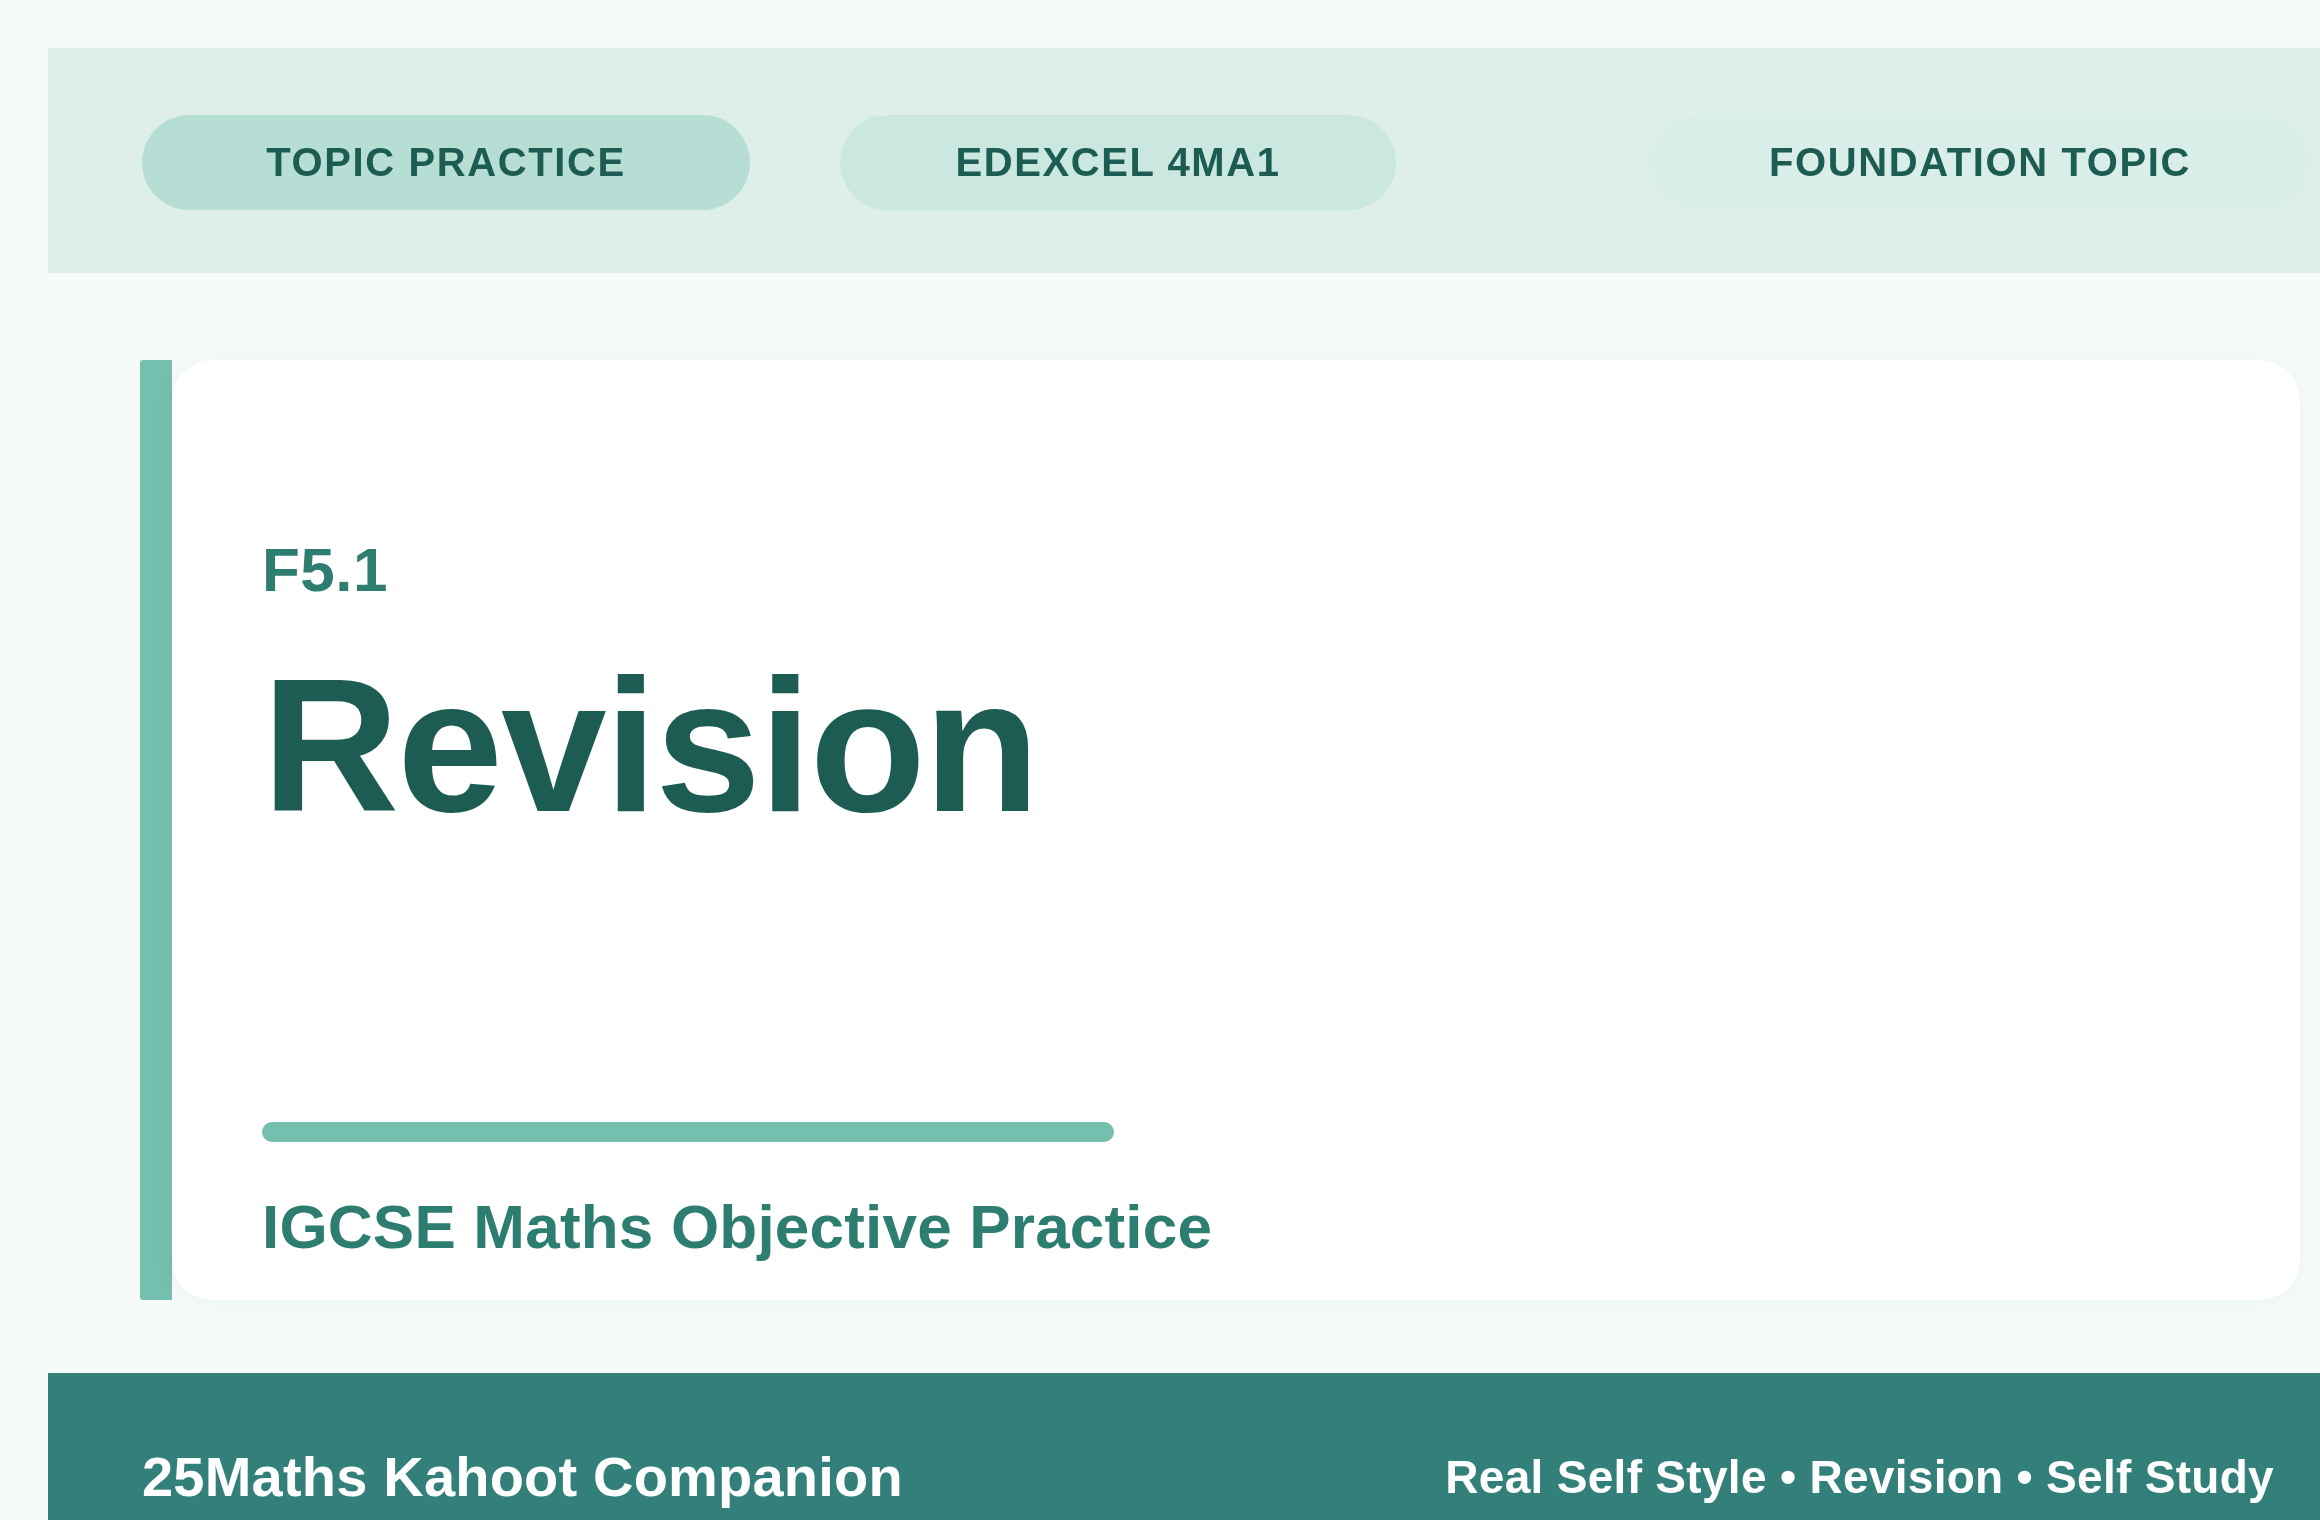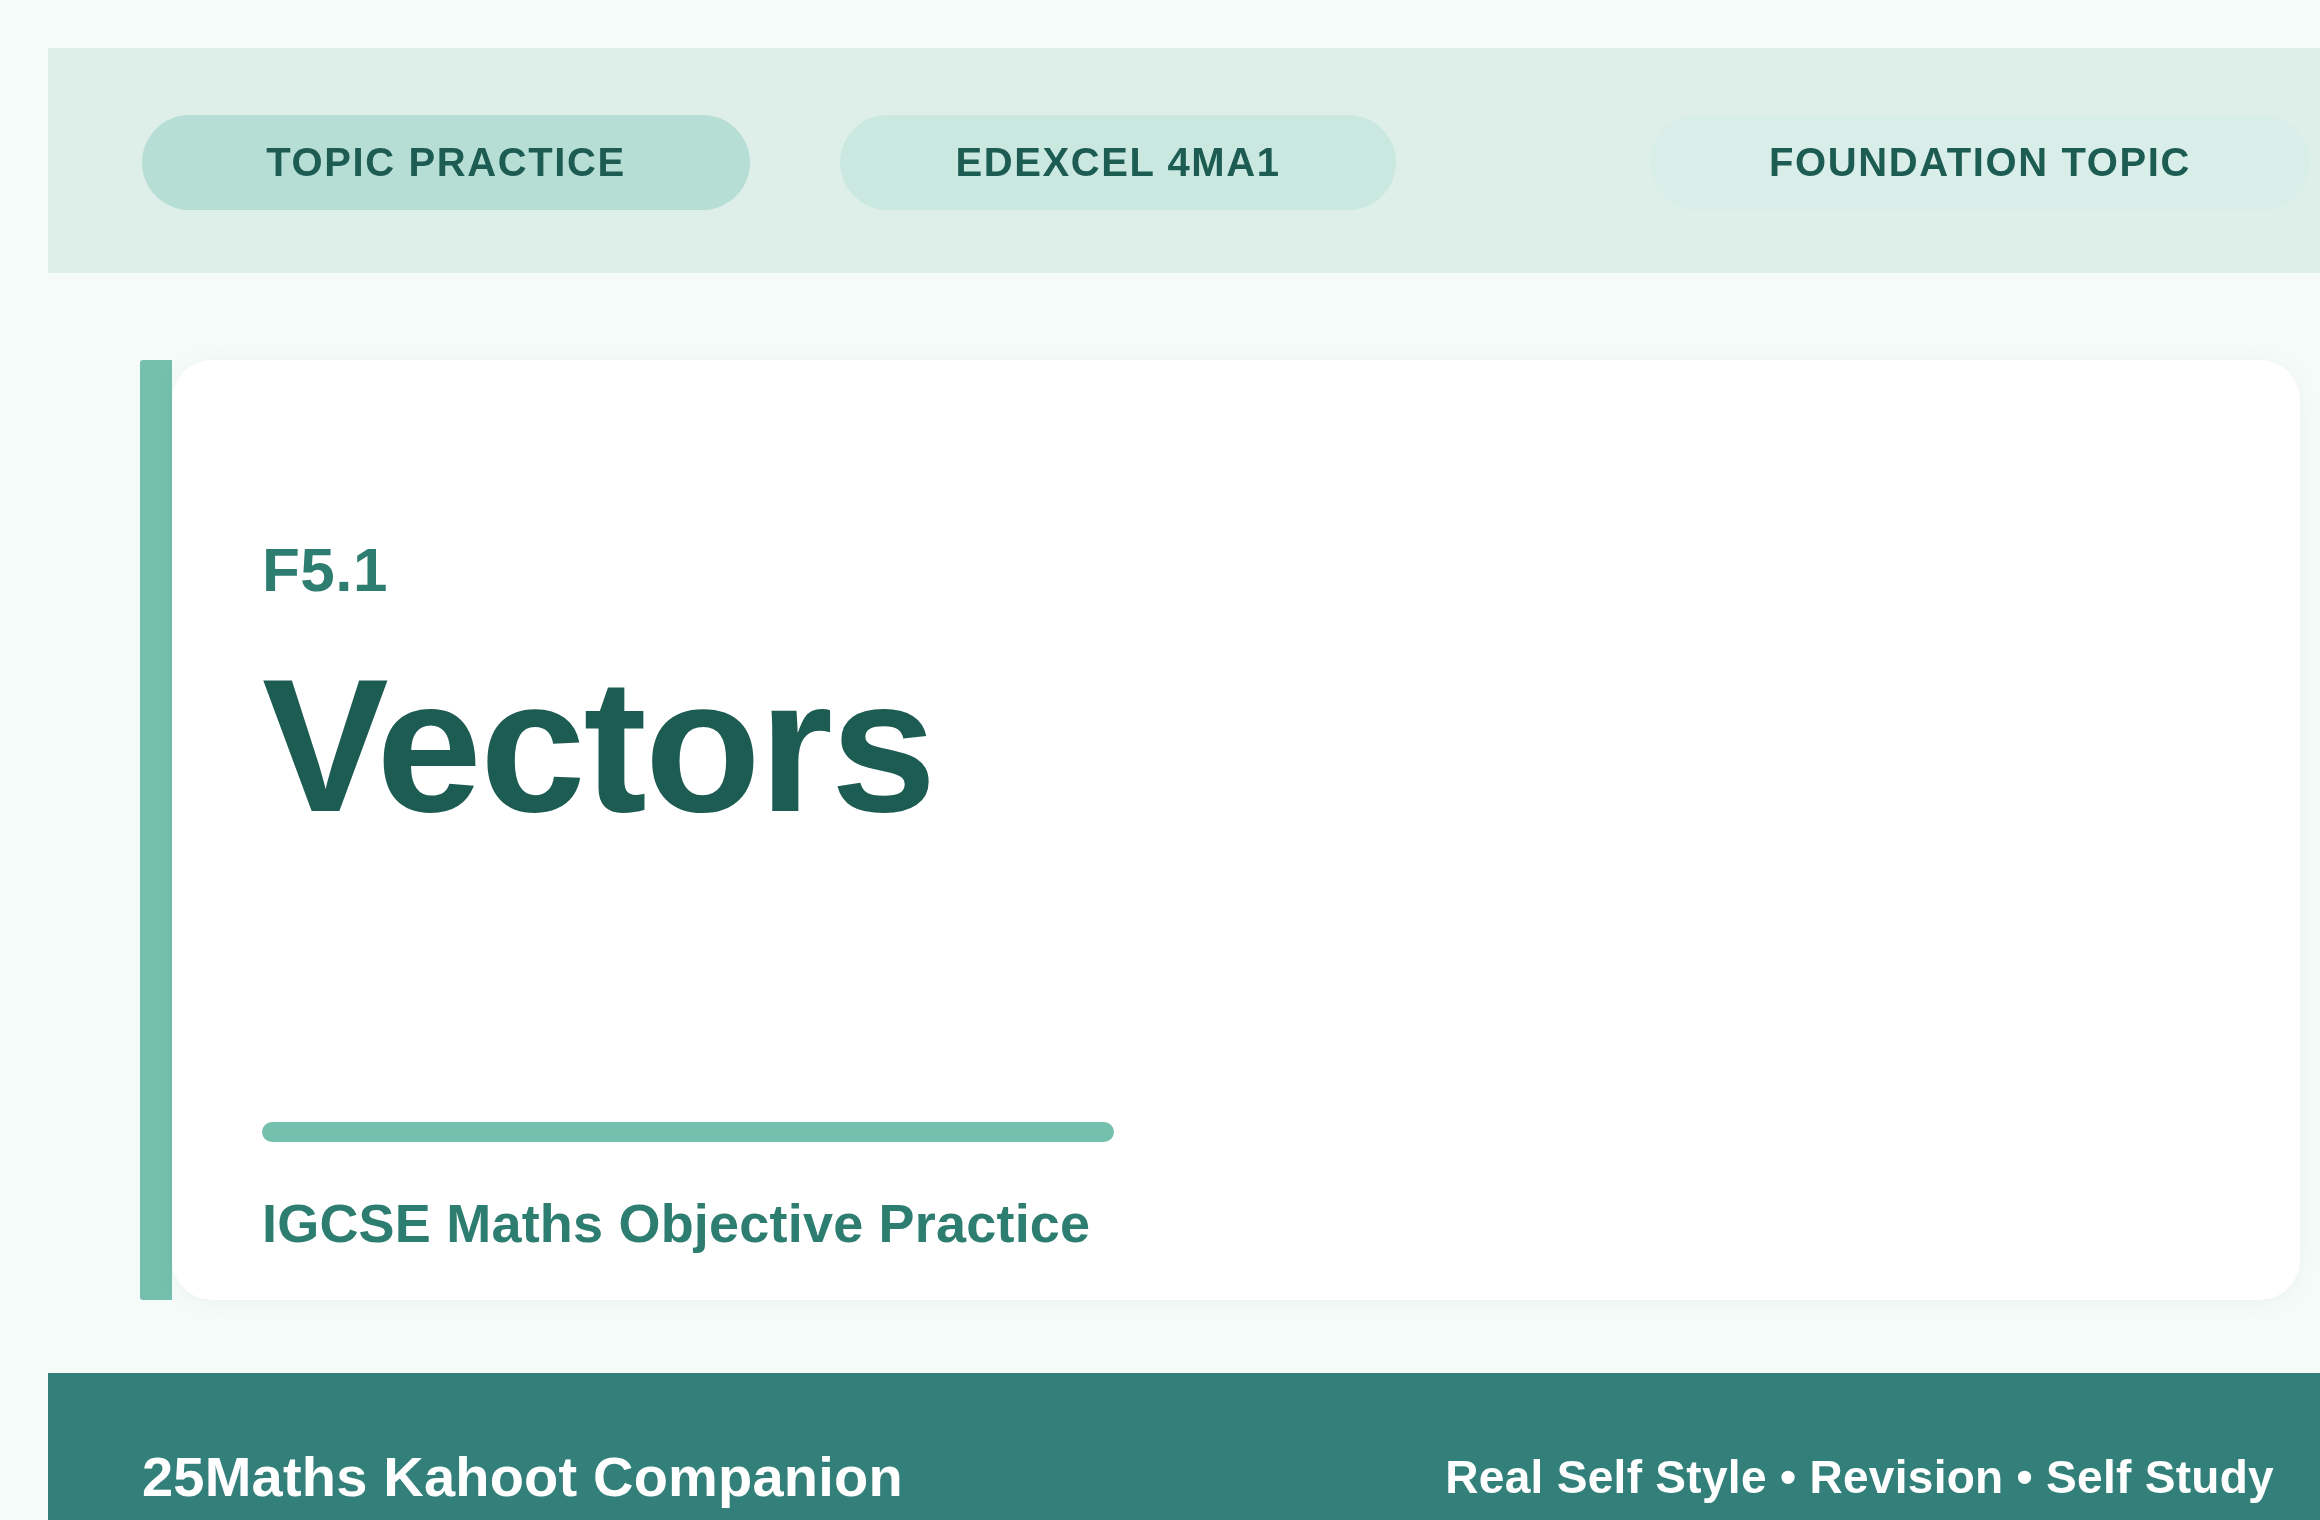--- a/index.html
+++ b/index.html
@@ -121,21 +121,21 @@
     width:852px;
     height:20px;
     background:#74bfae;
     border-radius:10px;
   }
 
   .subtitle {
     position:absolute;
     left:0;
     top:812px;
-    font-size:54px;
+    font-size:62px;
     font-weight:700;
     color:#2d7d70;
     letter-spacing:0.2px;
     line-height:1;
   }
 
   
   .footer {
     position:absolute;
     left:0; top:1325px;
@@ -177,21 +177,21 @@
 
   <div class="stage">
 
     <div class="accent-bar"></div>
 
     <div class="card">
       <div class="card-inner">
 
         <div class="code">F5.1</div>
 
-        <h1 class="title">Vectors</h1>
+        <h1 class="title">Revision</h1>
 
         <div class="divider"></div>
 
         <div class="subtitle">IGCSE Maths Objective Practice</div>
 
       </div>
     </div>
 
   </div>
 

